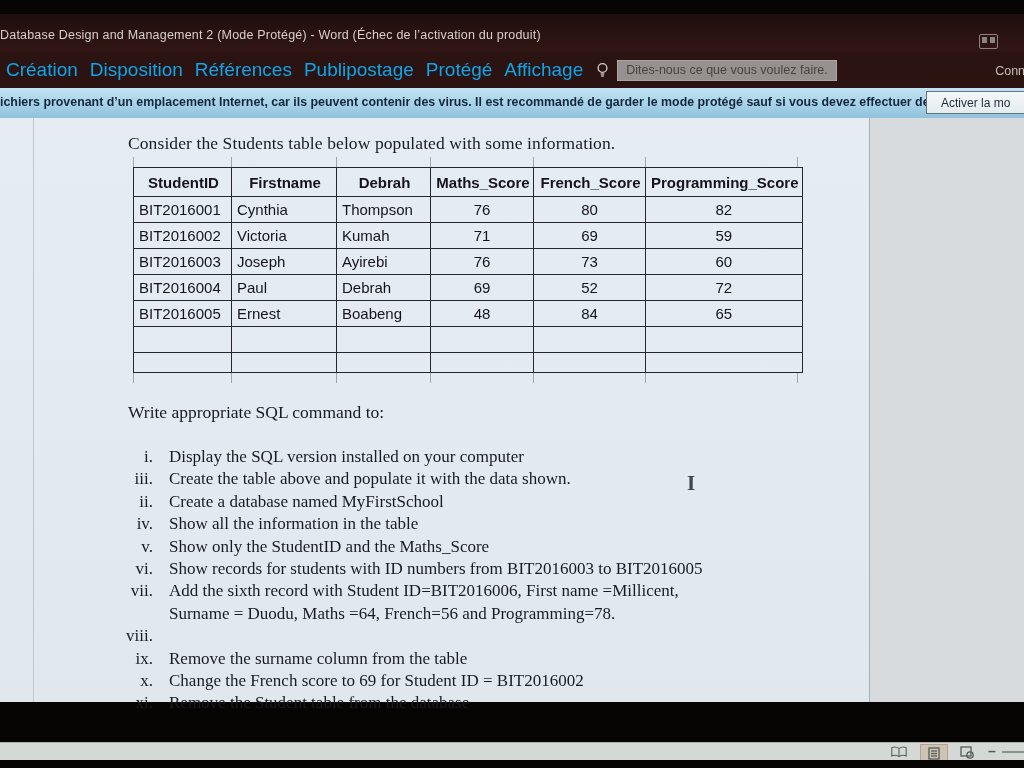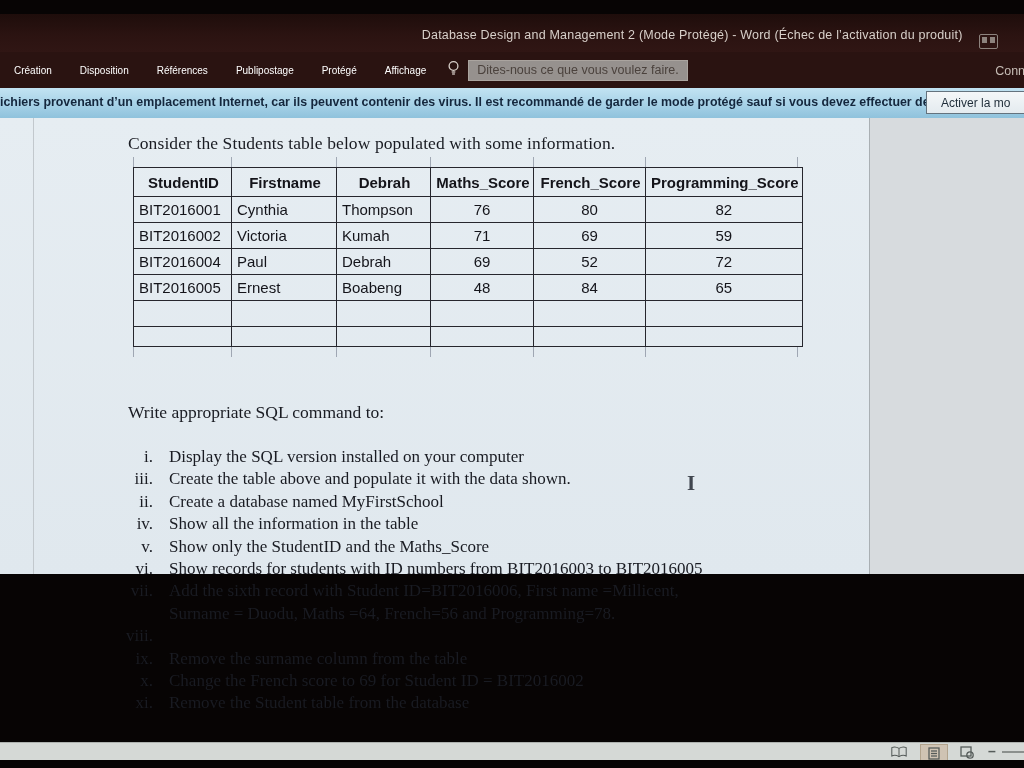--- a/index.html
+++ b/index.html
@@ -10,44 +10,44 @@
   
   .bezel-top { position:absolute; left:0; top:0; width:100%; height:14px; background:#070404; }
   .bezel-bottom { position:absolute; left:0; top:760px; width:100%; height:8px; background:#070404; }
 
   
   .titlebar {
     position:absolute; left:0; top:14px; width:100%; height:38px;
     background:linear-gradient(180deg,#1e0d0b 0%, #2b1311 55%, #301614 100%);
   }
   .title-text {
-    position:absolute; left:0; top:14px; width:94%; text-align:right;
+    position:absolute; left:0; top:14px; width:94%; text-align:left;
     color:#d8d0ca; font-size:12.5px; letter-spacing:.2px; white-space:nowrap;
   }
   .ribbon-display-icon {
     position:absolute; right:26px; top:20px; width:17px; height:13px;
     border:1.4px solid #8d837e; border-radius:2px;
   }
   .ribbon-display-icon::before {
     content:""; position:absolute; left:2px; top:2px; width:5px; height:6px; background:#8d837e;
   }
   .ribbon-display-icon::after {
     content:""; position:absolute; right:2px; top:2px; width:5px; height:6px; background:#8d837e;
   }
 
   
   .tabs-row {
     position:absolute; left:0; top:52px; width:100%; height:36px;
     background:#2a1311; display:flex; align-items:center;
   }
   .tab {
-    color:#ffffff; font-size:10px; padding:0 14px; white-space:nowrap; cursor:default;
+    color:#0ea5e9; font-size:19px; padding:0 6px; white-space:nowrap; cursor:default;
   }
   .tellme {
-    display:flex; margin-left:6px;
+    display:flex; align-items:center; margin-left:6px;
   }
   .bulb-icon { width:15px; height:16px; margin-right:7px; }
   .tellme-box {
     background:#96918e; color:#4b423d; font-size:12.5px;
     padding:2px 8px 3px 8px; border:1px solid #aaa49f; white-space:nowrap;
   }
   .signin {
     position:absolute; right:-8px; top:12px; color:#c6bdb6; font-size:12.5px; white-space:nowrap;
   }
 
@@ -63,21 +63,21 @@
   }
   .enable-btn {
     position:absolute; right:-14px; top:3px; width:112px; height:23px;
     background:linear-gradient(#f4f7f9,#e4ebef); border:1px solid #64737e;
     color:#1e2c38; font-size:12px; font-family:"Liberation Sans", sans-serif;
     text-align:left; padding-left:14px;
   }
 
   
   .docarea {
-    position:absolute; left:0; top:118px; width:100%; height:456px;
+    position:absolute; left:0; top:118px; width:100%; height:584px;
     background:linear-gradient(180deg,#e6edf2, #e0e8ee);
     color:#191b22;
   }
   .page-edge-left  { position:absolute; left:33px; top:0; width:1px; height:100%; background:#c2c8cd; }
   .right-strip {
     position:absolute; left:869px; top:0; right:0; height:100%;
     background:#d7dbde; border-left:1px solid #a9afb3;
   }
   .doc-serif { font-family:"Liberation Serif", serif; }
   .intro {
@@ -229,20 +229,28 @@
           </tr>
           <tr>
             <td>BIT2016002</td>
             <td>Victoria</td>
             <td>Kumah</td>
             <td class="num">71</td>
             <td class="num">69</td>
             <td class="num">59</td>
           </tr>
           <tr>
+            <td>BIT2016003</td>
+            <td>Joseph</td>
+            <td>Ayirebi</td>
+            <td class="num">76</td>
+            <td class="num">73</td>
+            <td class="num">60</td>
+          </tr>
+          <tr>
             <td>BIT2016004</td>
             <td>Paul</td>
             <td>Debrah</td>
             <td class="num">69</td>
             <td class="num">52</td>
             <td class="num">72</td>
           </tr>
           <tr>
             <td>BIT2016005</td>
             <td>Ernest</td>

